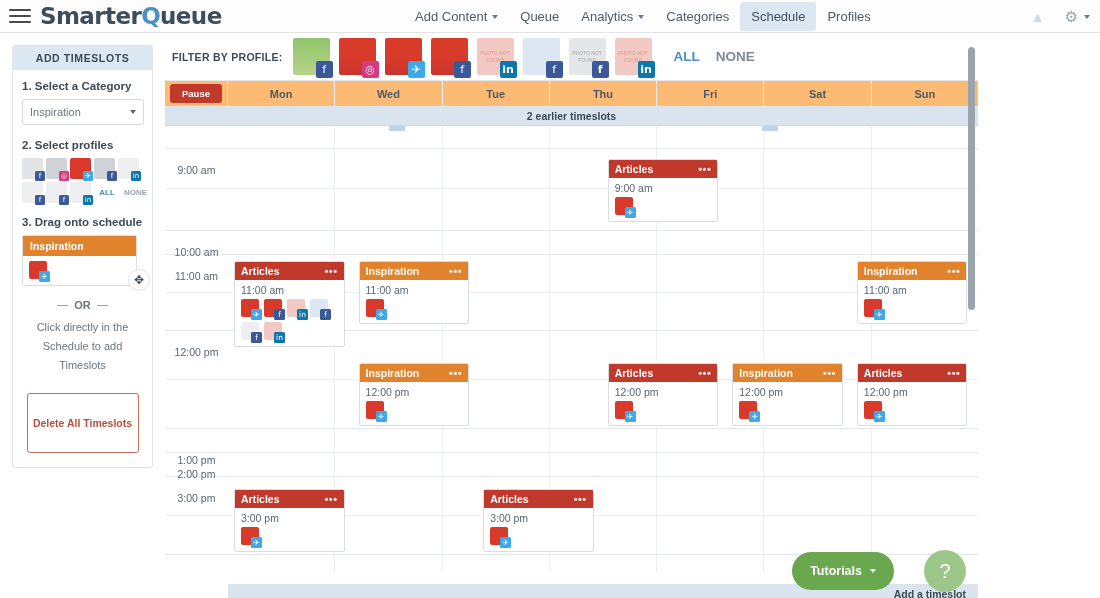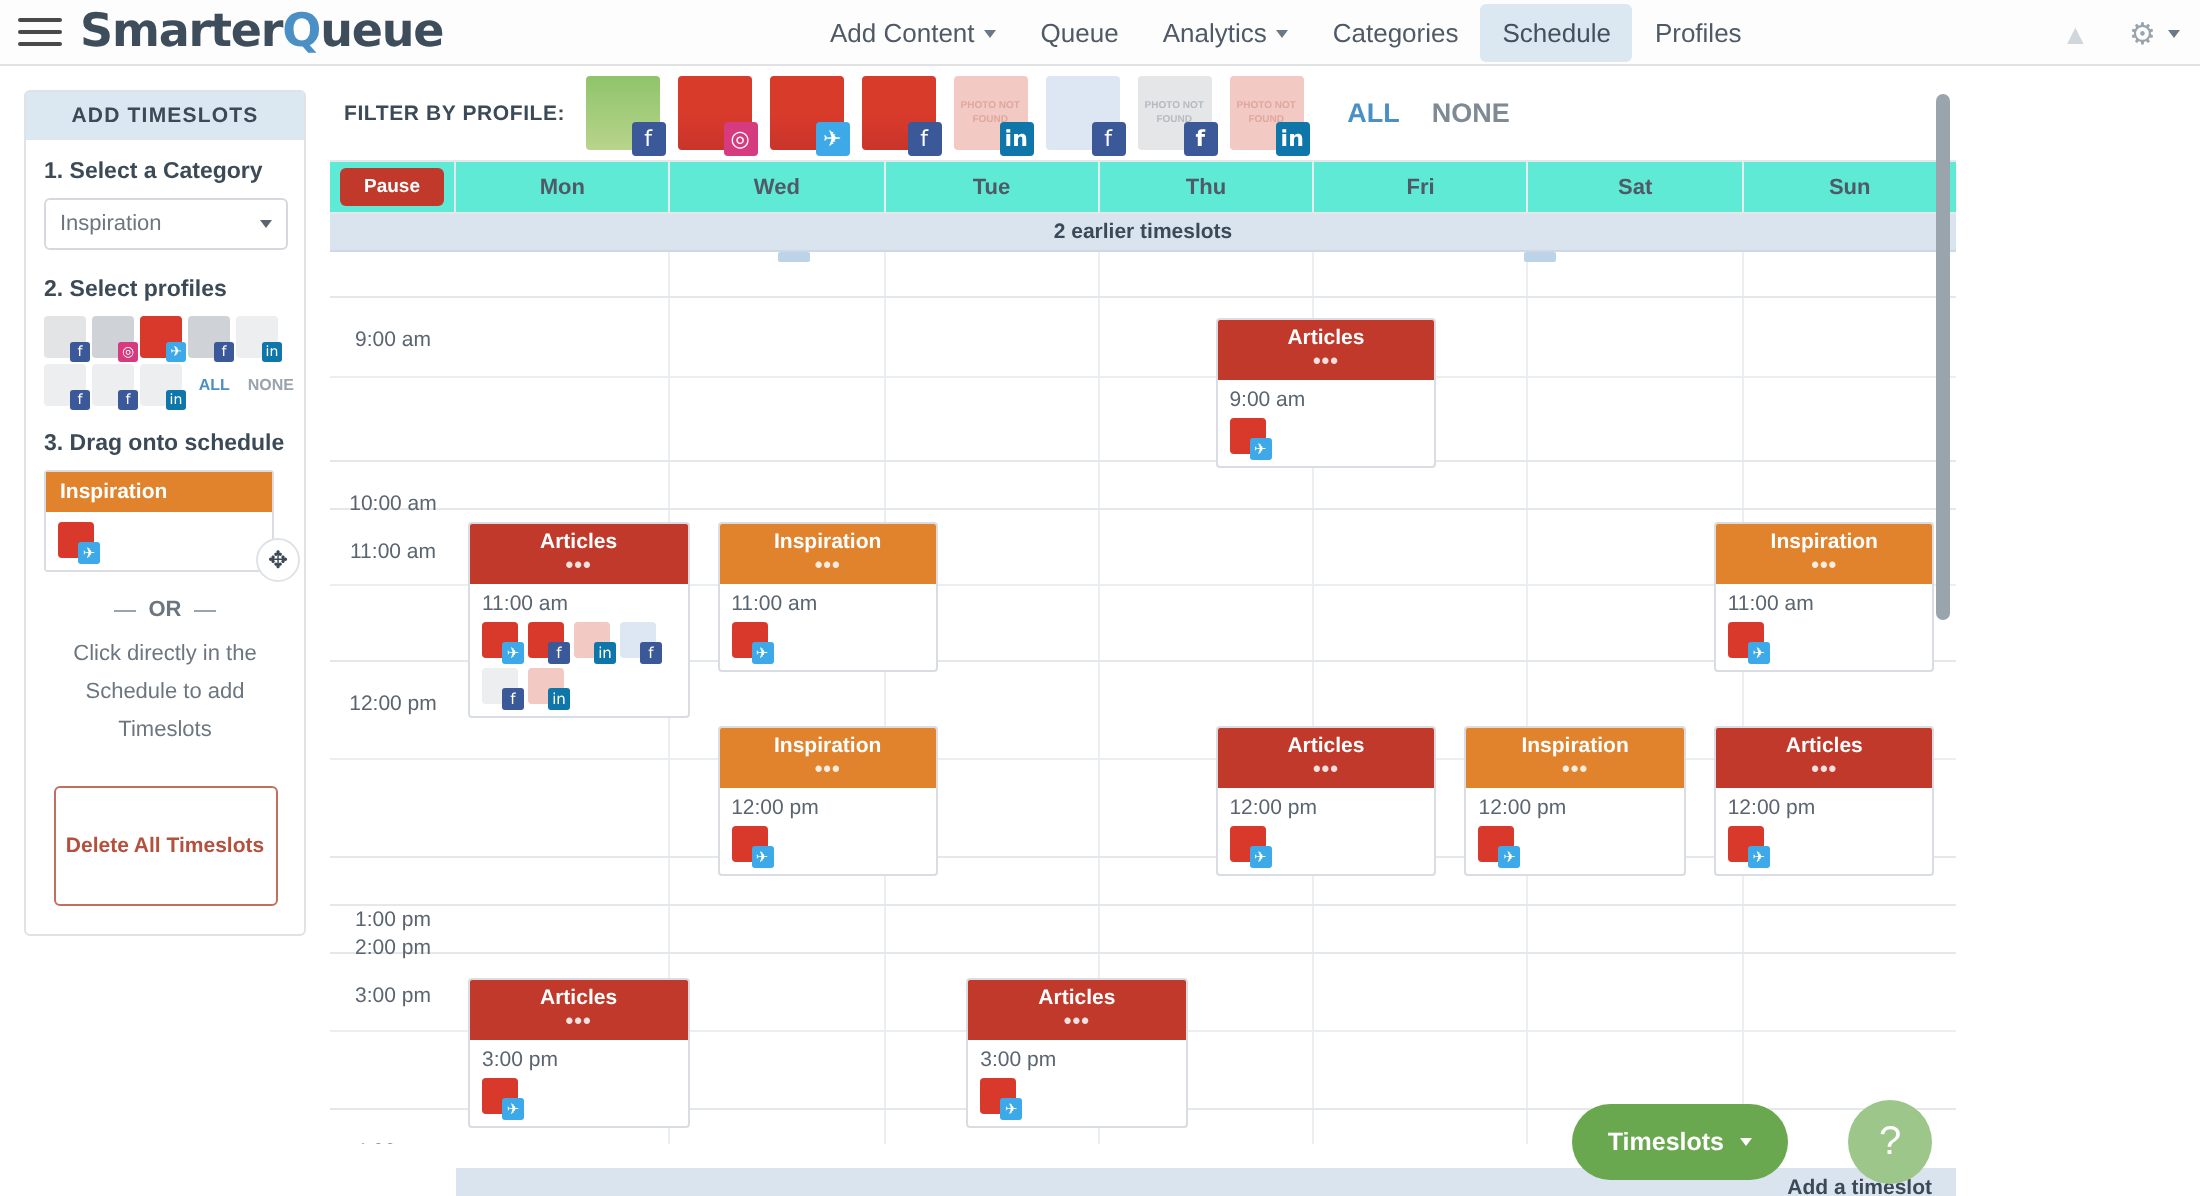--- a/index.html
+++ b/index.html
@@ -123,21 +123,21 @@
   .fav-2 { background: linear-gradient(#d93b2b 50%, #c9342a); }
   .fav-np { background: #e4e6e8; color:#b6bbc0; font-size:5px; text-align:center;
             display:flex; align-items:center; justify-content:center; line-height:7px; font-weight:bold;}
   .fav-np-pink { background: #f3c9c4; color:#e0a79f; }
   .fav-win { background: #dde7f3; }
   .filter-links { display:flex; gap: 16px; margin-left: 12px; }
   .f-all { color:#4a90c4; font-size: 13.5px; font-weight: bold; cursor:pointer; }
   .f-none { color:#7f8a94; font-size: 13.5px; font-weight: bold; cursor:pointer; }
 
   .headrow { display: flex; height: 27px; border-top: 1px solid #e5e8ea;
-    border-bottom: 1px solid #e5e8ea; background: #5eead4; }
+    border-bottom: 1px solid #e5e8ea; background: #fdba74; }
   .timecol { width: 63px; flex: 0 0 63px; display:flex; align-items:center; justify-content:center;
     border-right: 1px solid #e5e8ea; }
   .pause-btn { background: #c0392b; color:#fff; font-size: 9.5px; font-weight:bold;
     padding: 4px 12px; border-radius: 3px; cursor:pointer; }
   .daycol-h { flex: 1 1 0; text-align:center; font-size: 11px; color: #4f5a66; font-weight:bold;
     line-height: 26px; border-right: 1px solid #e9ecee; }
   .daycol-h:last-child { border-right: none; }
 
   .earlier {
     background: #dae4ef; color: #3c4a57; font-size: 10.5px; font-weight: bold;
@@ -154,21 +154,21 @@
   .hline { position: absolute; left: 0; right: 0; height: 1px; background: #eceff1; }
   .hline.major { background: #e5e8ea; }
   .timetxt { position:absolute; left:0; width: 63px; text-align:center;
      font-size: 10.5px; color:#5a6570; }
 
   .event {
     position: absolute; border: 1px solid #d9dde1; border-radius: 2px;
     background: #fff; overflow: hidden; cursor: pointer;
   }
   .ev-head { color:#fff; font-size: 10.5px; font-weight: bold;
-    padding: 3px 6px; display:flex; justify-content: space-between; align-items:center;flex-direction:column; }
+    padding: 3px 6px; display:flex; justify-content: space-between; align-items:center; }
   .ev-head .dots { font-size: 11px; letter-spacing: .5px; opacity: .85; }
   .ev-articles .ev-head { background: #c0392b; }
   .ev-inspiration .ev-head { background: #e0832c; }
   .ev-time { font-size: 10.5px; color:#5a6570; padding: 4px 6px 2px 6px; }
   .ev-avs { display:flex; flex-wrap: wrap; gap: 5px; padding: 1px 6px 6px 6px; }
   .ev-av { position:relative; width: 18px; height:18px; border-radius:2px; flex:0 0 auto; }
   .ev-av .badge { position:absolute; right:-3px; bottom:-3px; width:11px;height:11px;
     border-radius:1.5px; display:flex;align-items:center;justify-content:center;
     color:#fff; font-size:7.5px; font-family:"DejaVu Sans", sans-serif; line-height:1; }
 
@@ -538,18 +538,18 @@
           </div>
       </div>
     </div>
 
     <div class="vscroll"></div>
 
     <div class="addslot-band"></div>
     <div class="addslot">Add a timeslot</div>
 
     <div class="tutorials">
-      <span>Timeslots</span>
+      <span>Tutorials</span>
       <i class="caret"></i>
     </div>
     <div class="helpfab">?</div>
   </div>
 </div>
 
 </body></html>

